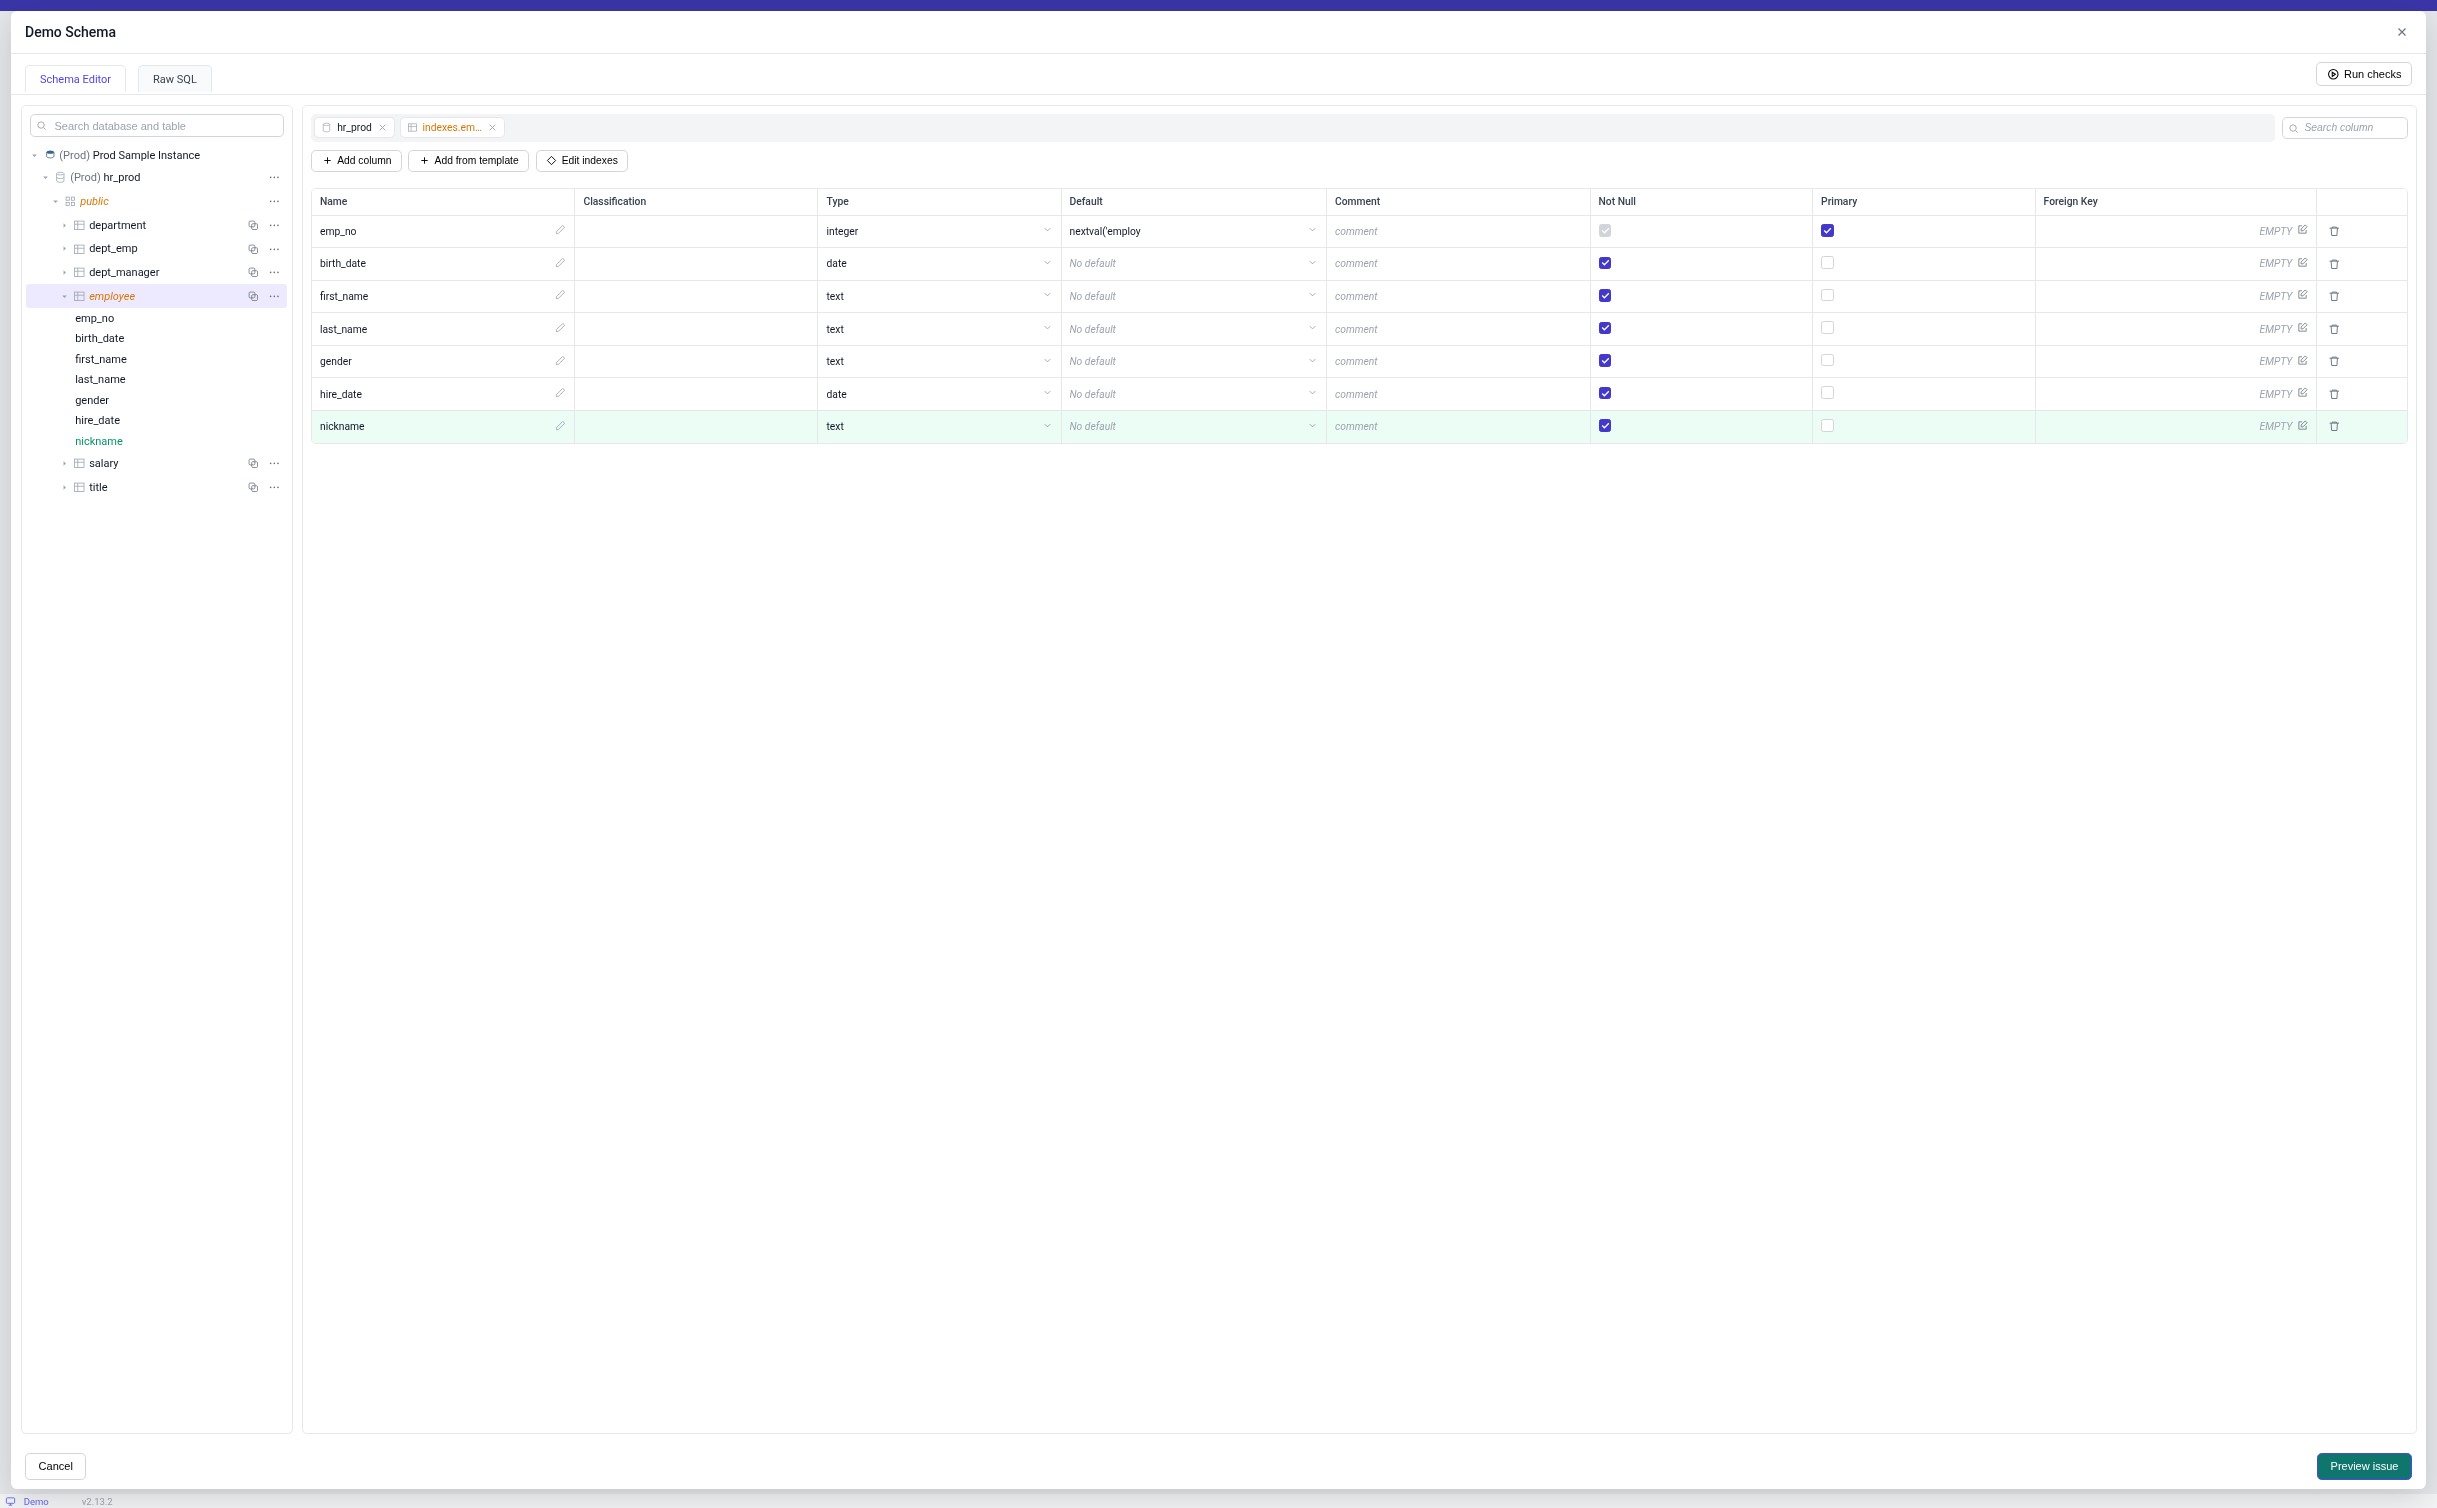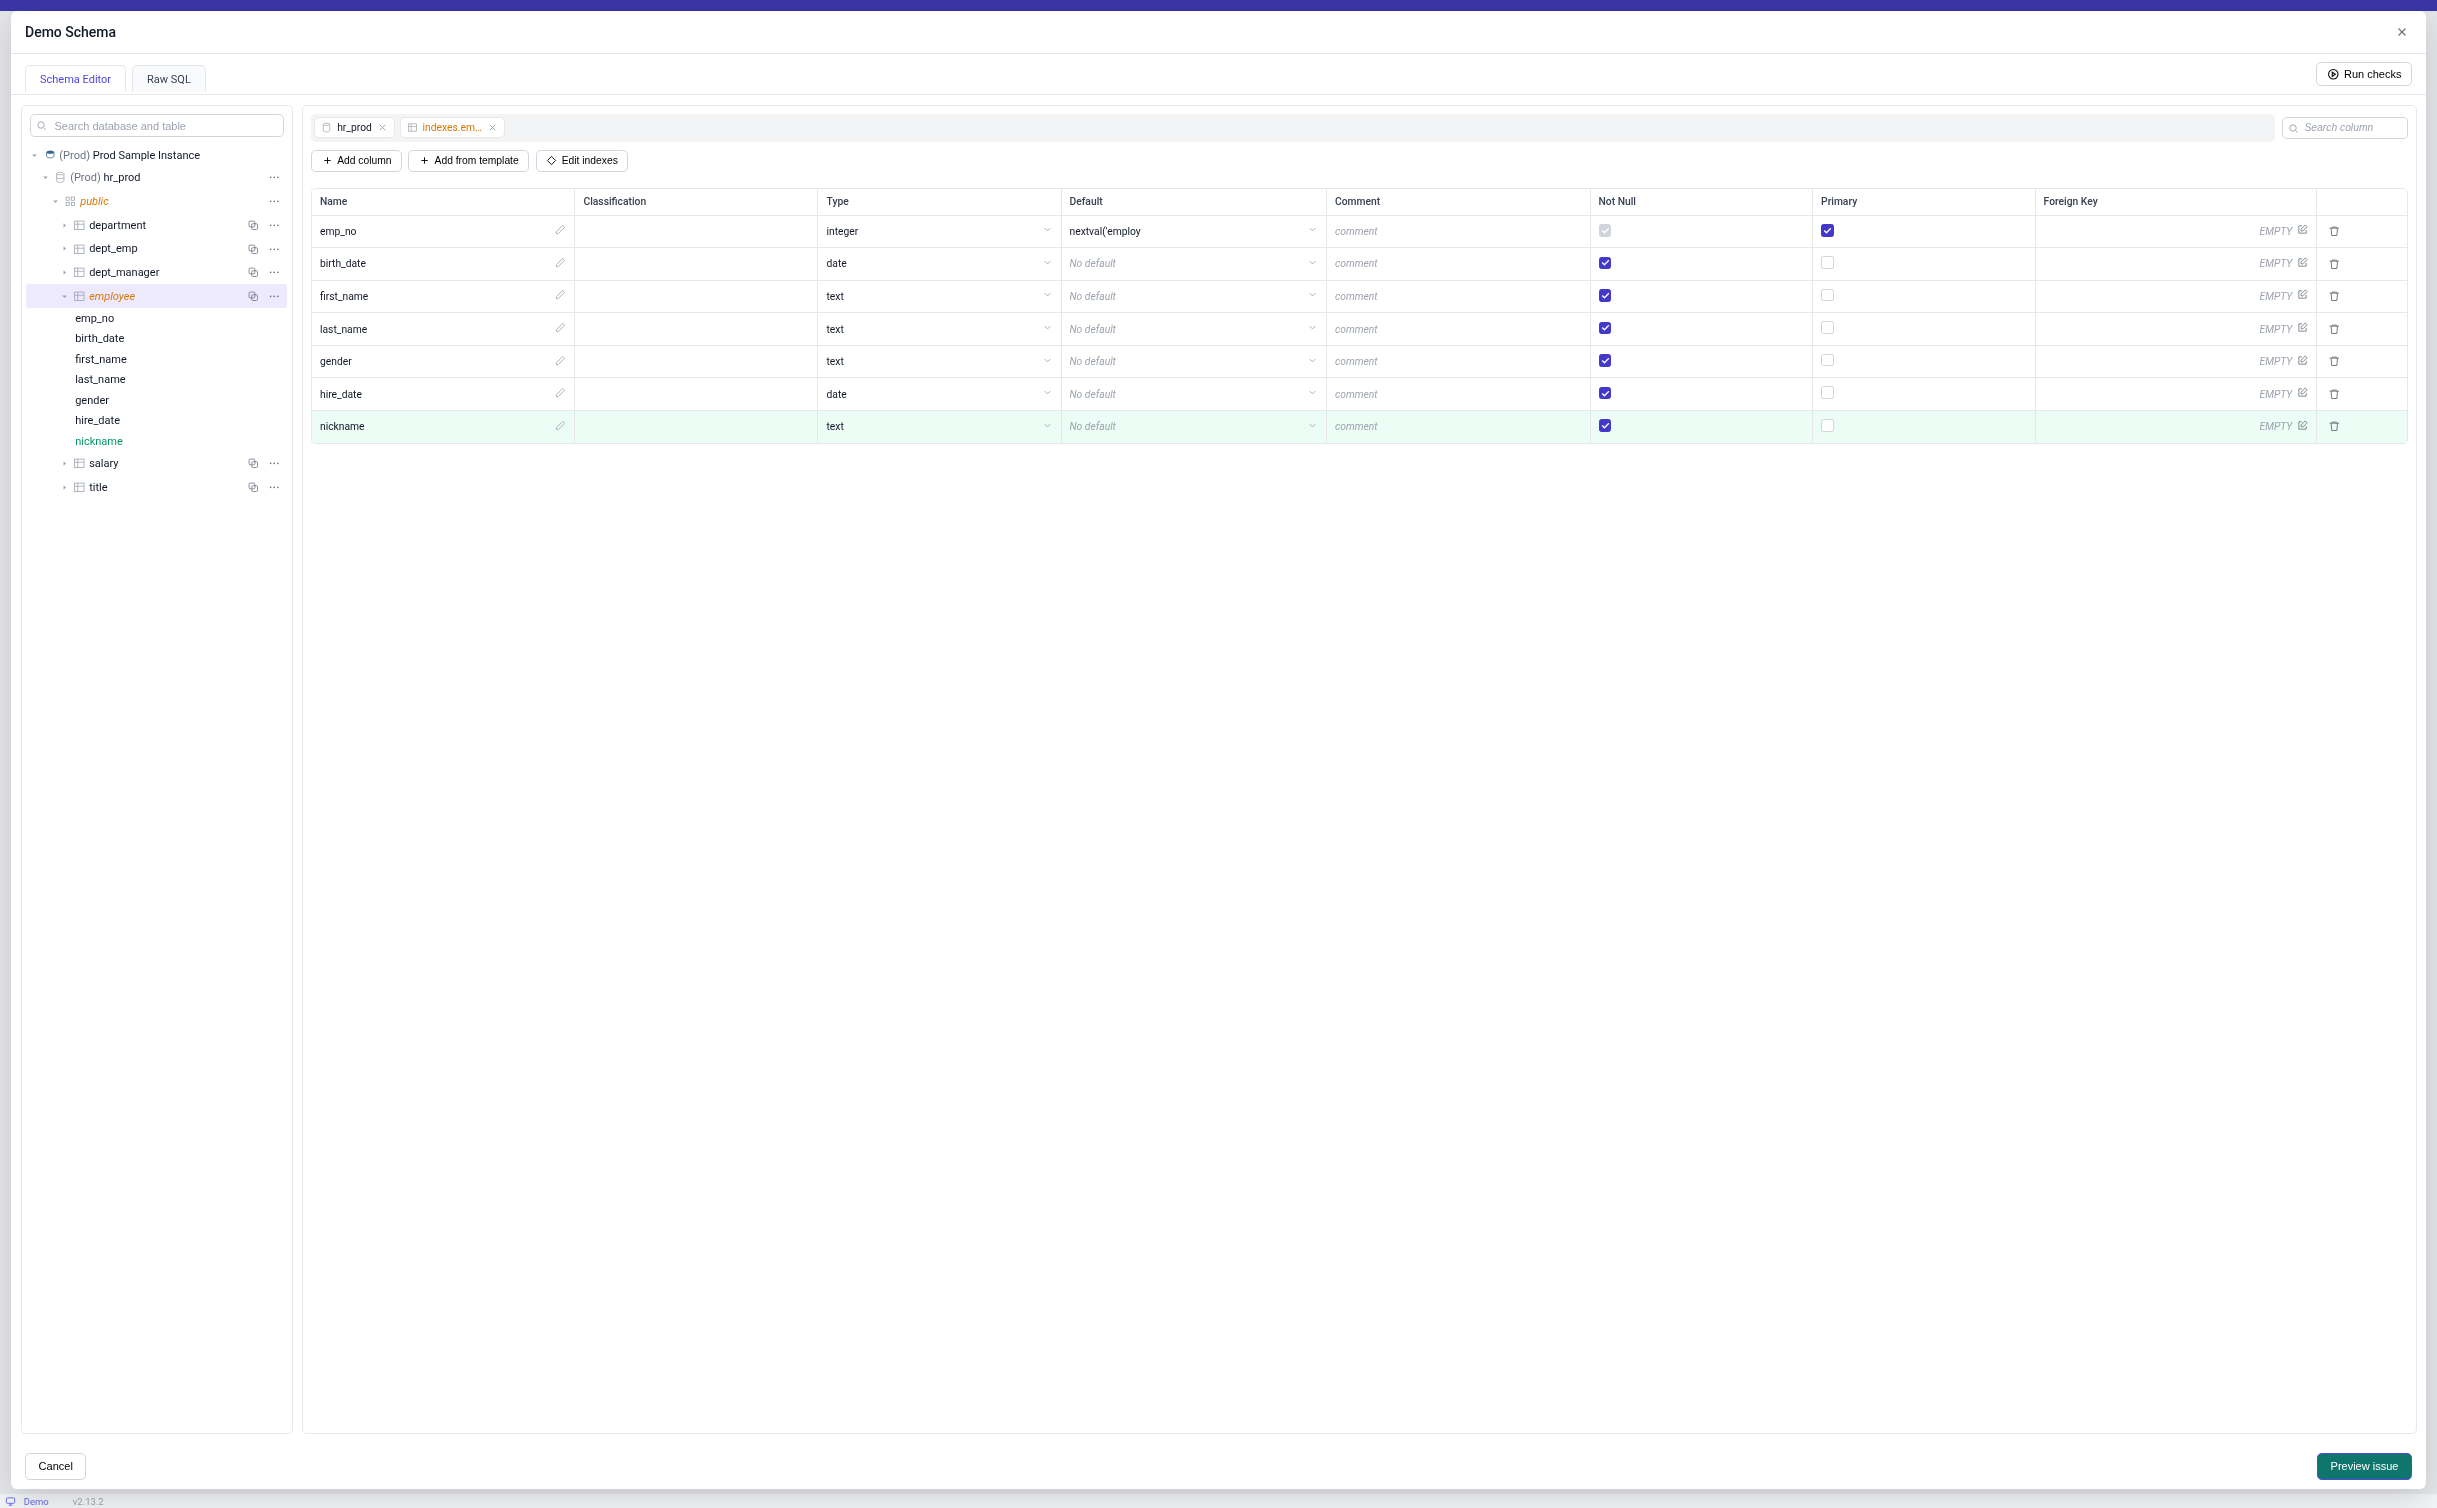--- a/index.html
+++ b/index.html
@@ -2,21 +2,21 @@
 <html><head>
 <meta charset="utf-8">
 <style>
   * { box-sizing: border-box; margin: 0; padding: 0; }
   html, body { width: 100%; height: 100%; font-family: -apple-system, BlinkMacSystemFont, "Segoe UI", Roboto, sans-serif; font-size: 11px; color: #111827; }
   body { background: #e5e7eb; position: relative; overflow: hidden; }
 
   
   .backdrop-top { position: absolute; top: 0; left: 0; right: 0; height: 11px; background: #3b36a8; }
   .backdrop-bottom { position: absolute; bottom: 0; left: 0; right: 0; height: 14px; background: #f3f4f6; display:flex; align-items:center; gap:8px; padding:0 4.7px; font-size:9.5px; color:#6366f1; }
-  .backdrop-bottom .version { color:#9ca3af; margin-left:16px; }
+  .backdrop-bottom .version { color:#9ca3af; margin-left:25px; }
 
   .modal {
     position: absolute;
     top: 11px; left: 11px; right: 11px; bottom: 19px;
     background: #fff;
     border-radius: 6.3px;
     display: flex;
     flex-direction: column;
     box-shadow: 0 8px 32px rgba(0,0,0,.15);
     overflow: hidden;
@@ -28,21 +28,21 @@
     align-items: center;
     justify-content: space-between;
     padding: 11px 14px;
     border-bottom: 0.8px solid #e5e7eb;
   }
   .modal-title { font-size: 14px; font-weight: 500; }
   .icon-btn { background: none; border: none; cursor: pointer; color: #6b7280; padding: 3.2px; display:flex; align-items:center; justify-content:center; border-radius:3.2px; }
 
   
   .tabs-bar { display:flex; align-items:center; justify-content:space-between; padding: 8px 14px 0 14px; border-bottom:0.8px solid #e5e7eb; }
-  .tabs { display:flex; gap:6px; }
+  .tabs { display:flex; gap:12px; }
   .tab {
     padding: 6.3px 14px;
     border: 0.8px solid #e5e7eb;
     border-bottom: none;
     border-radius: 4.7px 4.7px 0 0;
     background: #f9fafb;
     cursor: pointer;
     font-size: 11px;
     color: #374151;
     margin-bottom:-0.8px;

